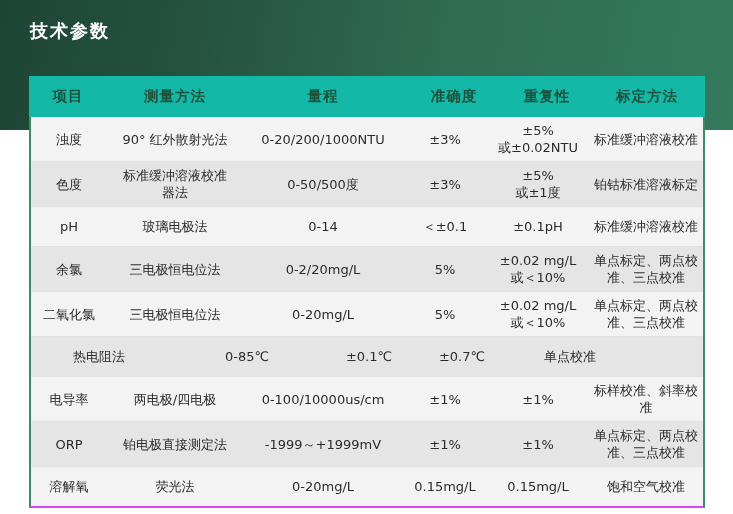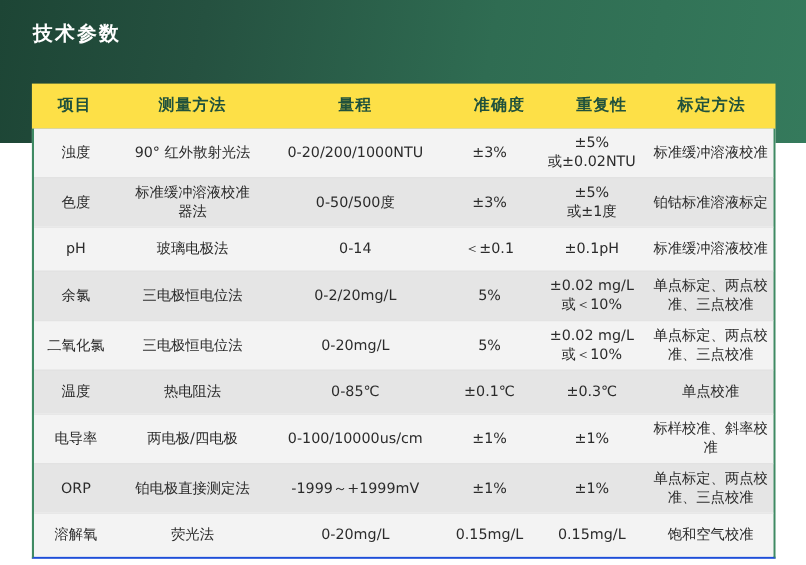--- a/index.html
+++ b/index.html
@@ -39,37 +39,37 @@
   #spec-table {
     position: absolute;
     left: 29px;
     top: 76px;
     width: 676px;
   }
 
   
   .thead-row {
     display: flex;
-    background: #fde047;
+    background: #14b8a6;
     height: 41px;
     align-items: center;
     box-sizing: border-box;
   }
   .thead-row .cell {
     color: #20513c;
     font-weight: bold;
     font-size: 14.5px;
     letter-spacing: 1px;
   }
 
   
   .tbody {
     border-left: 2px solid #3f8a63;
     border-right: 2px solid #3f8a63;
-    border-bottom: 2px solid #1d4ed8;
+    border-bottom: 2px solid #d946ef;
     box-sizing: border-box;
     background: #ffffff;
   }
   .trow {
     display: flex;
     align-items: center;
     border-top: 1px solid #e2e2e2;
     box-sizing: border-box;
     min-height: 40px;
   }
@@ -171,25 +171,24 @@
       <div class="cell c1">三电极恒电位法</div>
       <div class="cell c2">0-20mg/L</div>
       <div class="cell c3">5%</div>
       <div class="cell c4">±0.02 mg/L
 或＜10%</div>
       <div class="cell c5">单点标定、两点校
 准、三点校准</div>
     </div>
 
     <div class="trow even">
-      <div class="cell c0">温度</div>
       <div class="cell c1">热电阻法</div>
       <div class="cell c2">0-85℃</div>
       <div class="cell c3">±0.1℃</div>
-      <div class="cell c4">±0.3℃</div>
+      <div class="cell c4">±0.7℃</div>
       <div class="cell c5">单点校准</div>
     </div>
 
     <div class="trow odd">
       <div class="cell c0">电导率</div>
       <div class="cell c1">两电极/四电极</div>
       <div class="cell c2">0-100/10000us/cm</div>
       <div class="cell c3">±1%</div>
       <div class="cell c4">±1%</div>
       <div class="cell c5">标样校准、斜率校

